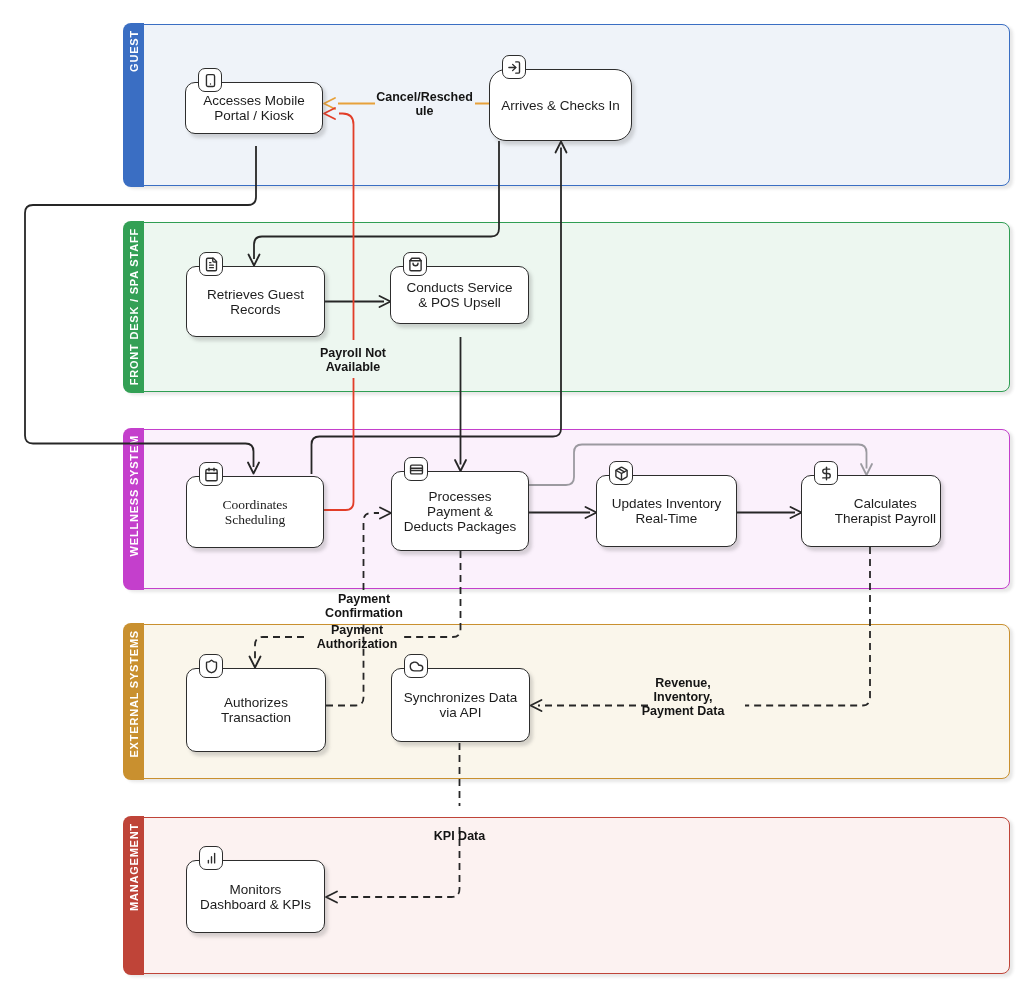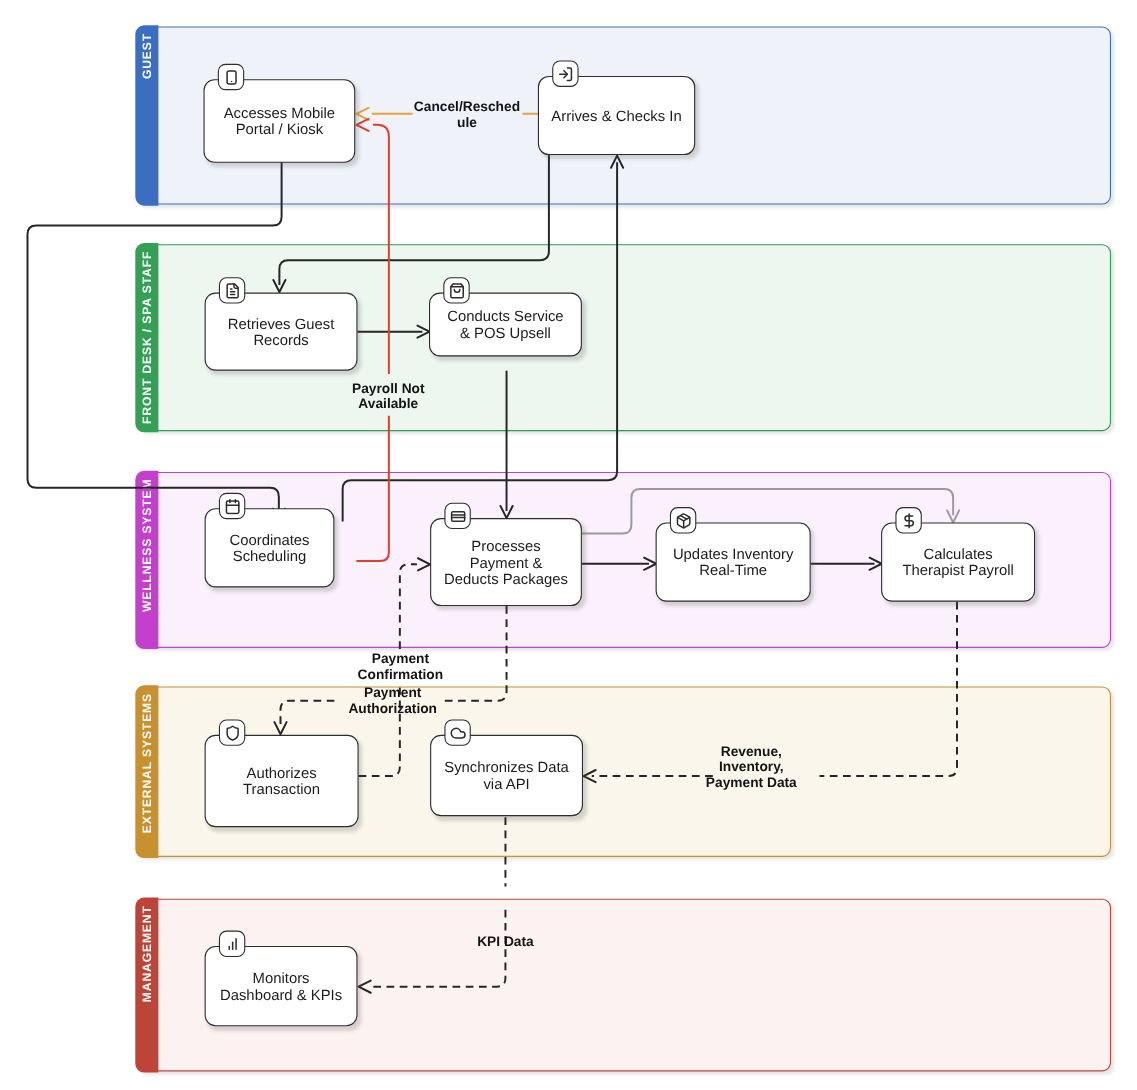--- a/index.html
+++ b/index.html
@@ -131,33 +131,33 @@
 ule</div>
   <div class="edge-label" style="left:353px;top:360px;">Payroll Not
 Available</div>
   <div class="edge-label" style="left:364px;top:606px;">Payment
 Confirmation</div>
   <div class="edge-label" style="left:357px;top:636.5px;">Payment
 Authorization</div>
   <div class="edge-label" style="left:683px;top:697px;">Revenue,
 Inventory,
 Payment Data</div>
-  <div class="edge-label" style="left:459.5px;top:856px;">KPI Data</div>
-
-  <div class="node" style="left:185px;top:72px;width:138px;height:76px;">
+  <div class="edge-label" style="left:459.5px;top:836px;">KPI Data</div>
+
+  <div class="node" style="left:185px;top:82px;width:138px;height:52px;">
     <span class="badge">
       <svg viewBox="0 0 24 24">
           <rect x="5.5" y="2.5" width="13" height="19" rx="2.5"></rect>
           <path d="M12 17.6h.01"></path>
         </svg>
     </span>
     <span class="node-label">Accesses Mobile
 Portal / Kiosk</span>
   </div>
-  <div class="node" style="left:489px;top:69px;width:143px;height:72px;">
+  <div class="node" style="left:489px;top:69px;width:143px;height:72px;border-radius:17px;">
     <span class="badge">
       <svg viewBox="0 0 24 24">
           <path d="M14 3h4a2 2 0 0 1 2 2v14a2 2 0 0 1-2 2h-4"></path>
           <polyline points="9 17 14 12 9 7"></polyline>
           <line x1="14" y1="12" x2="3" y2="12"></line>
         </svg>
     </span>
     <span class="node-label">Arrives &amp; Checks In</span>
   </div>
   <div class="node" style="left:186px;top:266px;width:139px;height:71px;">
@@ -177,21 +177,21 @@
     <span class="badge">
       <svg viewBox="0 0 24 24">
           <path d="M6 2 3 6v14a2 2 0 0 0 2 2h14a2 2 0 0 0 2-2V6l-3-4Z"></path>
           <path d="M3 6h18"></path>
           <path d="M16 10a4 4 0 0 1-8 0"></path>
         </svg>
     </span>
     <span class="node-label">Conducts Service
 &amp; POS Upsell</span>
   </div>
-  <div class="node" style="left:186px;top:462px;width:118px;height:72px;">
+  <div class="node" style="left:186px;top:476px;width:138px;height:72px;font-family:Liberation Serif, serif;">
     <span class="badge">
       <svg viewBox="0 0 24 24">
           <path d="M8 2v4"></path>
           <path d="M16 2v4"></path>
           <rect x="3" y="4" width="18" height="18" rx="2"></rect>
           <path d="M3 10h18"></path>
         </svg>
     </span>
     <span class="node-label">Coordinates
 Scheduling</span>
@@ -213,21 +213,21 @@
       <svg viewBox="0 0 24 24">
           <rect x="2.5" y="5" width="19" height="14" rx="2"></rect>
           <line x1="2.5" y1="10" x2="21.5" y2="10"></line>
           <line x1="2.5" y1="13.5" x2="21.5" y2="13.5"></line>
         </svg>
     </span>
     <span class="node-label">Processes
 Payment &amp;
 Deducts Packages</span>
   </div>
-  <div class="node" style="left:801px;top:475px;width:140px;height:72px;">
+  <div class="node" style="left:801px;top:475px;width:140px;height:72px;justify-content:flex-end;">
     <span class="badge">
       <svg viewBox="0 0 24 24">
           <line x1="12" y1="2" x2="12" y2="22"></line>
           <path d="M17 5H9.5a3.5 3.5 0 0 0 0 7h5a3.5 3.5 0 0 1 0 7H6"></path>
         </svg>
     </span>
     <span class="node-label">Calculates
 Therapist Payroll</span>
   </div>
   <div class="node" style="left:186px;top:668px;width:140px;height:84px;">

